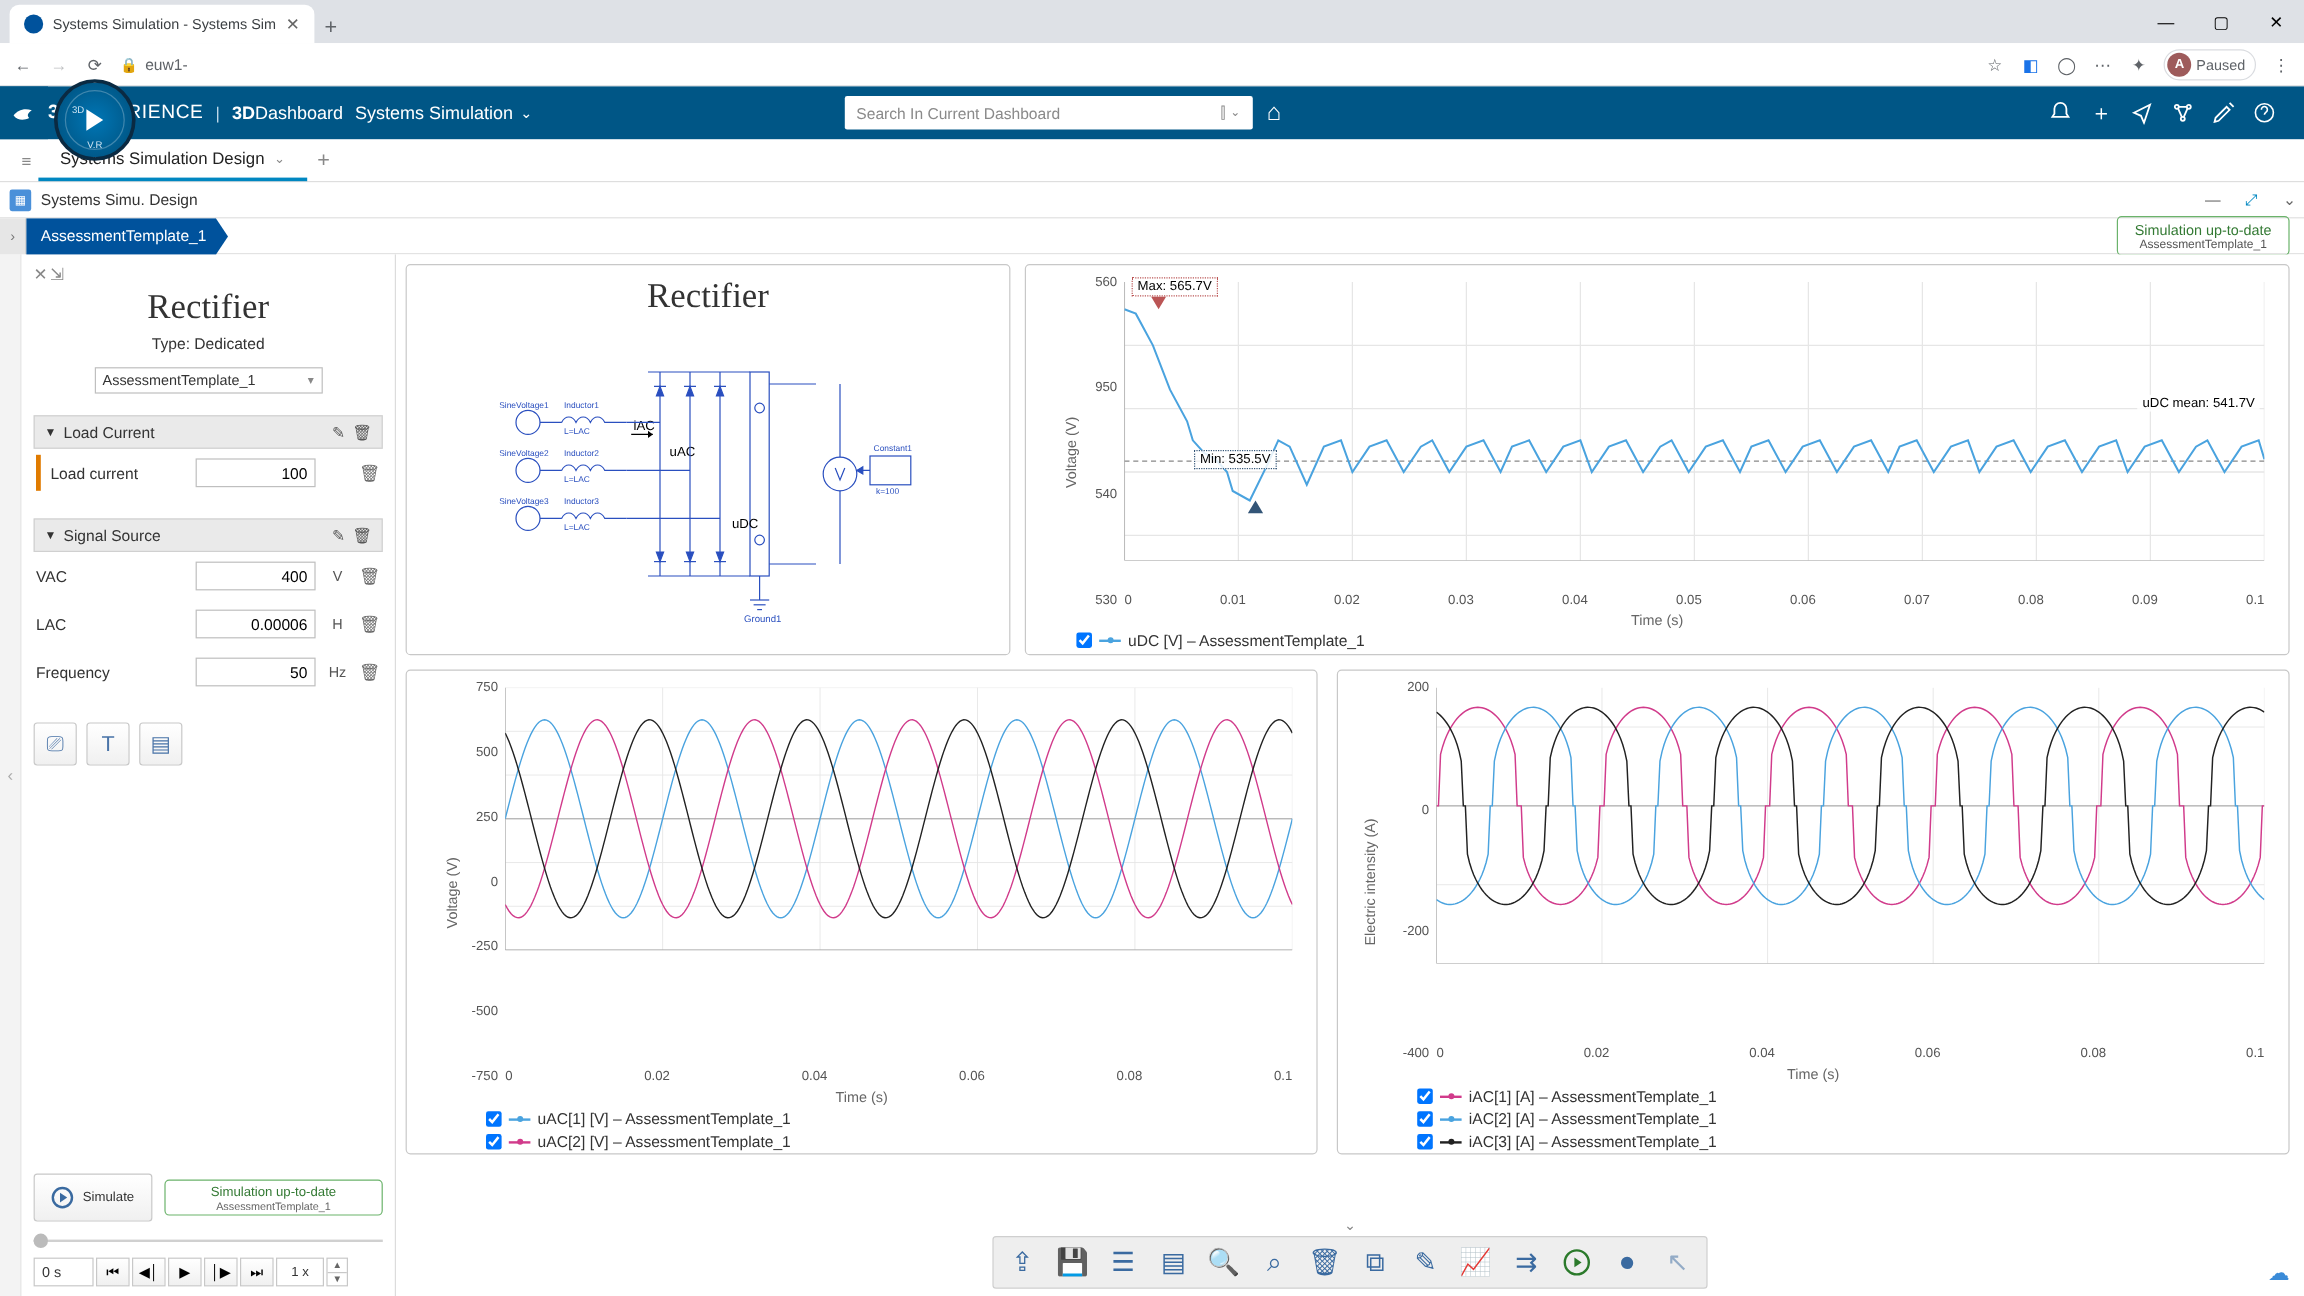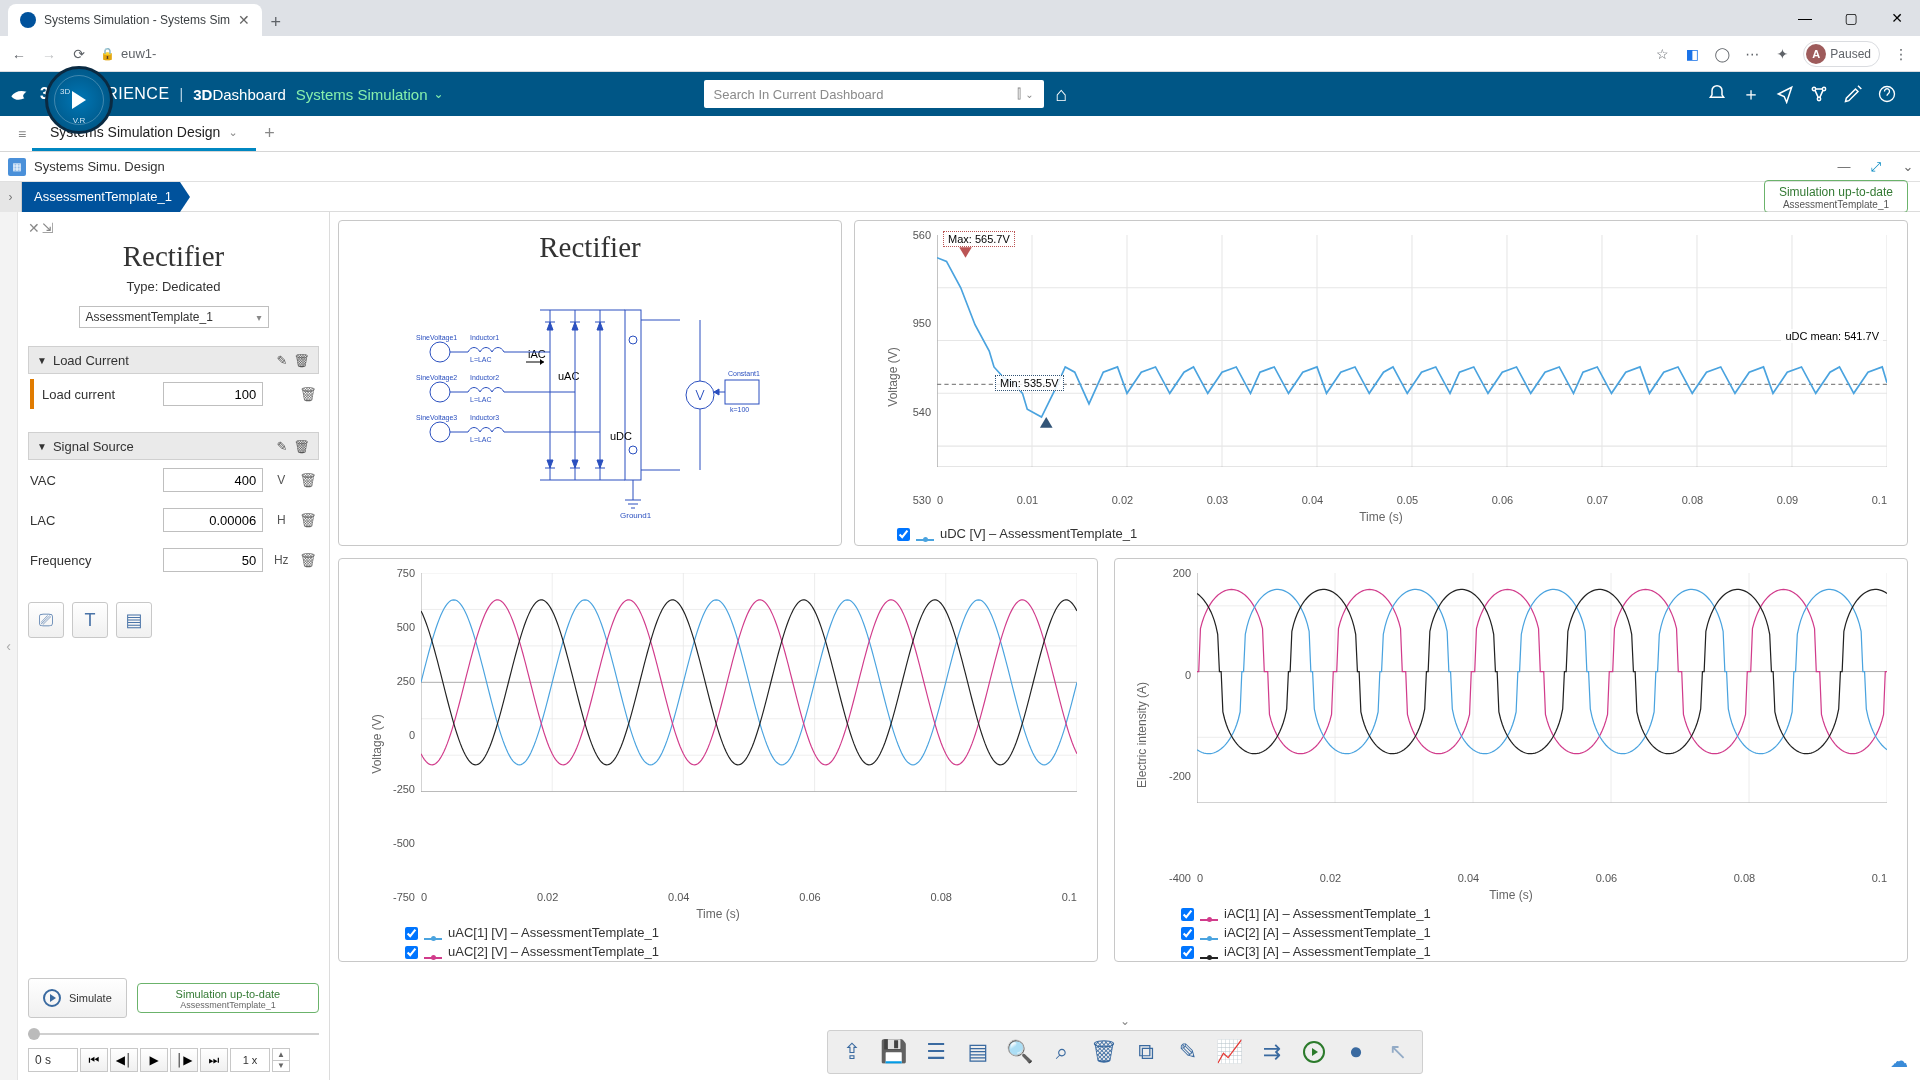--- a/index.html
+++ b/index.html
@@ -29,21 +29,21 @@
 .compass-badge::after{ content:""; position:absolute; inset:6px; border-radius:50%; border:1px solid rgba(255,255,255,0.25); }
 .compass-badge .play { width:0;height:0;border-left:14px solid #fff;border-top:9px solid transparent;border-bottom:9px solid transparent; }
 .compass-badge .lab { position:absolute; bottom:6px; font-size:8px; color:#cde4f3; }
 .compass-badge .tl { position:absolute; top:18px; left:12px; font-size:8px; color:#cde4f3; }
 .ds-logo { width:40px; height:44px; display:flex; align-items:center; justify-content:center; background:#005686; }
 .brand { display:flex; align-items:center; gap:10px; }
 .brand .b1 { font-size:16px; letter-spacing:0.5px; }
 .brand .b1 b { font-weight:700; }
 .brand .sep { color:#bcd7e8; }
 .brand .b2 { font-size:15px; }
-.brand .b3 { font-size:15px; color:#86efac; display:flex; align-items:center; gap:6px; }
+.brand .b3 { font-size:15px; color:#ffffff; display:flex; align-items:center; gap:6px; }
 .brand .chev { font-size:12px; }
 .search-box { margin-left: 260px; width: 340px; height:28px; background:#fff; border-radius:2px; display:flex; align-items:center; padding:0 10px; font-size:13px; color:#8a8a8a; }
 .search-box .filt { margin-left:auto; display:flex; align-items:center; gap:4px; color:#8a8a8a; }
 .tag-icon { margin-left:12px; font-size:20px; color:#fff; }
 .app-bar .spacer { flex:1; }
 .top-icon { width:34px; height:34px; display:flex; align-items:center; justify-content:center; font-size:18px; cursor:pointer; }
 
 
 .sub-tab-bar { height:36px; background:#fff; border-bottom:1px solid #d6d6d6; display:flex; align-items:flex-end; padding-left:12px; }
 .sub-tab-bar .handle { width:20px; display:flex; align-items:center; justify-content:center; color:#888; font-size:14px; cursor:pointer; align-self:center; }
@@ -111,21 +111,21 @@
 .player .spinner div:first-child { border-bottom:1px solid #c8c8c8; }
 
 
 .canvas { flex:1; background:#fff; padding:8px 12px 0 8px; overflow:hidden; position:relative; }
 .row1 { display:flex; gap:12px; }
 .card { border:1px solid #c8c8c8; border-radius:4px; background:#fff; }
 .card.schem { width:504px; height:326px; display:flex; flex-direction:column; align-items:center; padding:10px; }
 .card.schem h3 { font-family: Georgia, serif; font-weight:normal; font-size:29px; }
 .schem-svg { flex:1; display:flex; align-items:center; justify-content:center; }
 .card.plot1 { flex:1; height:326px; padding:8px 12px 4px; display:flex; flex-direction:column; }
-.legend { display:flex; align-items:flex-end; gap:6px; font-size:13px; margin-top:2px; margin-left:30px; }
+.legend { display:flex; align-items:center; gap:6px; font-size:13px; margin-top:2px; margin-left:30px; }
 .legend input { cursor:pointer; }
 .legend .sw { width:18px; height:2px; display:inline-block; position:relative; }
 .legend .sw::after { content:""; position:absolute; left:7px; top:-2px; width:5px; height:5px; border-radius:50%; }
 .row2 { display:flex; gap:16px; margin-top:12px; }
 .card.plot2 { width:760px; height:404px; padding:8px 12px 2px; display:flex; flex-direction:column; }
 .card.plot3 { flex:1; height:404px; padding:8px 12px 2px; display:flex; flex-direction:column; }
 .plot-body { flex:1; position:relative; }
 .ylab { position:absolute; left:-4px; top:50%; transform:translateY(-50%) rotate(-90deg); font-size:12px; color:#666; white-space:nowrap; }
 .ylab.long { transform: translate(-34px,-50%) rotate(-90deg); }
 .axis-ticks-y { position:absolute; left:24px; top:0; bottom:18px; width:40px; display:flex; flex-direction:column; justify-content:space-between; text-align:right; font-size:11px; color:#555; }

